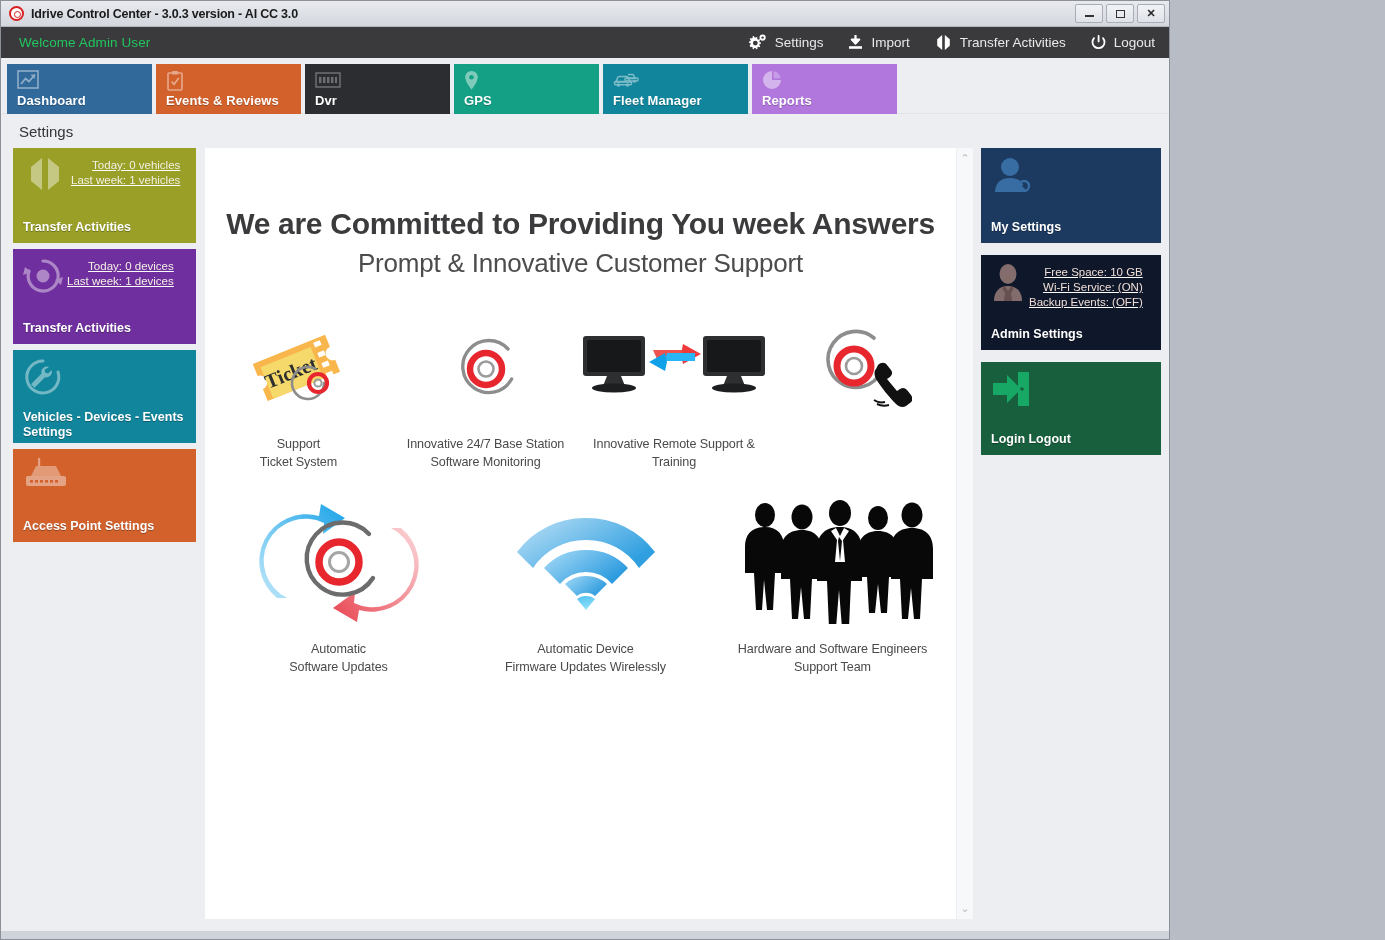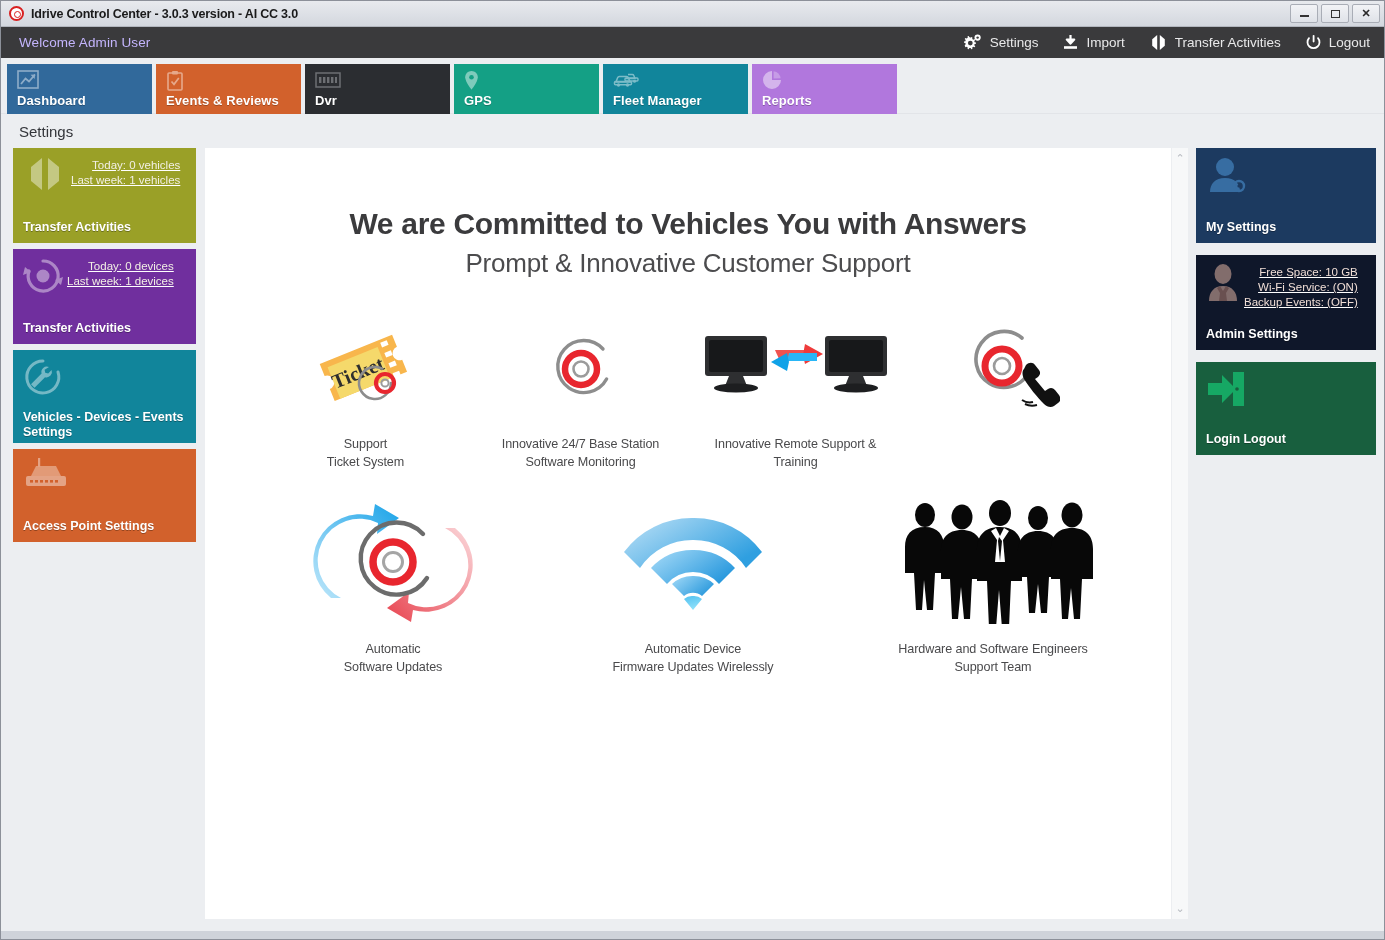--- a/index.html
+++ b/index.html
@@ -7,21 +7,21 @@
   html, body {
     width: 1385px; height: 940px;
     font-family: "Liberation Sans", sans-serif;
     background: #b8bcc4;
     overflow: hidden;
   }
 
   
   .window {
     position: absolute; left: 0; top: 0;
-    width: 1385px; height: 940px;
+    width: 1170px; height: 940px;
     background: #cfd3da;
     border: 1px solid #8c9099;
     display: flex; flex-direction: column;
   }
 
   
   .titlebar {
     height: 26px; flex: 0 0 26px;
     background: linear-gradient(#e8eaee, #d3d7de);
     border-bottom: 1px solid #b2b6be;
@@ -61,21 +61,21 @@
   .win-btn .gl-close { font-size: 11px; font-weight: bold; line-height: 1; }
 
   
   .toolbar {
     height: 31px; flex: 0 0 31px;
     background: #3a3a3c;
     display: flex; align-items: center;
     padding: 0 14px 0 18px;
     color: #ffffff;
   }
-  .welcome { font-size: 13.5px; color: #c4b5fd; letter-spacing: 0.1px; }
+  .welcome { font-size: 13.5px; color: #22c55e; letter-spacing: 0.1px; }
   .tb-actions { margin-left: auto; display: flex; align-items: center; gap: 24px; }
   .tb-item {
     display: flex; align-items: center; gap: 7px;
     font-size: 13.5px; color: #e9e9ea; cursor: pointer; white-space: nowrap;
   }
   .tb-item svg { display: block; }
 
   
   .tabstrip {
     flex: 0 0 56px; height: 56px;
@@ -416,21 +416,21 @@
         <div class="tile-label">Access Point Settings</div>
       </div>
 
     </div>
 
     <div class="col-mid">
       <div class="content-wrap">
         <div class="content">
 
           <div class="hero">
-            <div class="hero-h1">We are Committed to Vehicles You with Answers</div>
+            <div class="hero-h1">We are Committed to Providing You week Answers</div>
             <div class="hero-h2">Prompt &amp; Innovative Customer Support</div>
           </div>
 
           <div class="feat-row">
 
             <div class="feat">
               <div class="art">
                 <svg width="110" height="92" viewBox="0 0 110 92">
                   <g transform="rotate(-22 55 46)">
                     <path d="M14 24h78v13a7 7 0 0 0 0 14v13H14V51a7 7 0 0 0 0-14z" fill="#f8b64c"></path>

